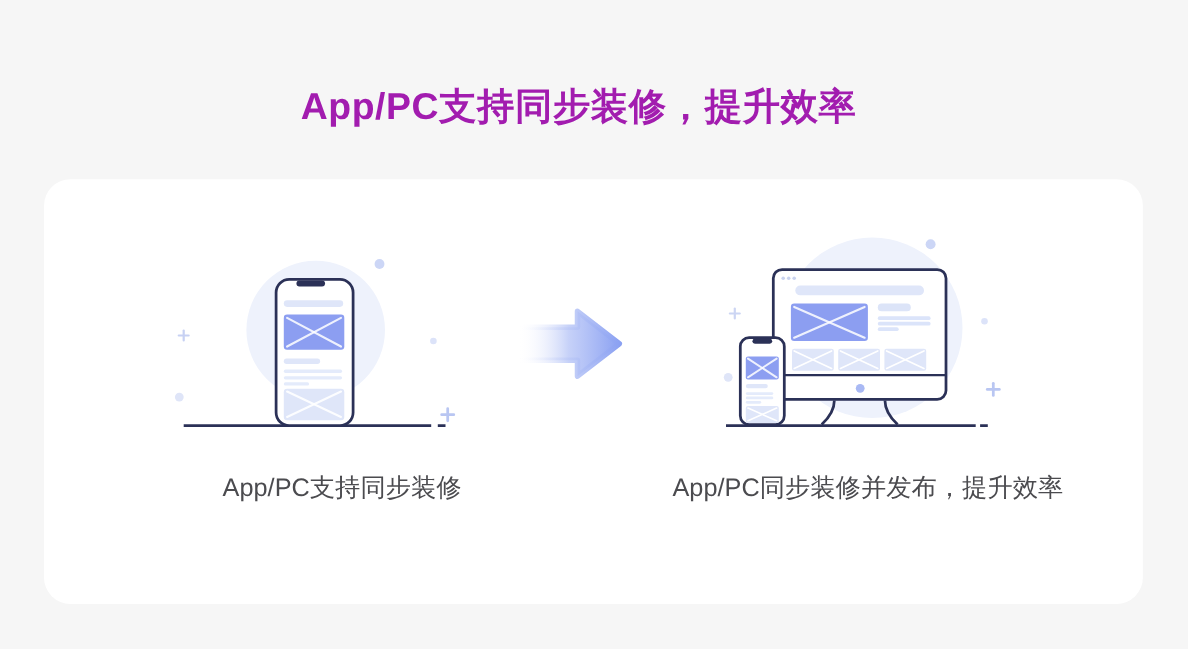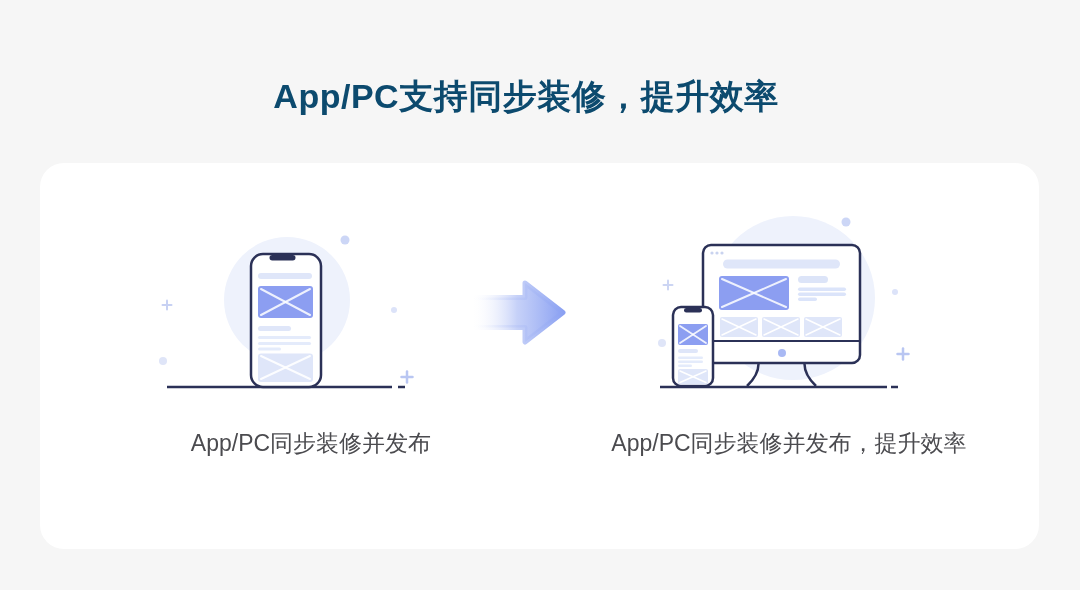--- a/index.html
+++ b/index.html
@@ -9,21 +9,21 @@
     font-family: "Liberation Sans", "DejaVu Sans", sans-serif;
     position: relative;
     overflow: hidden;
   }
   .page-title {
     position: absolute;
     top: 74px; left: 0; width: 1052px;
     text-align: center;
     font-size: 34px;
     font-weight: 600;
-    color: #0c4a6e;
+    color: #a21caf;
     letter-spacing: 0.5px;
   }
   .card {
     position: absolute;
     left: 40px; top: 163px;
     width: 999px; height: 386px;
     background: #ffffff;
     border-radius: 24px;
   }
   .illus { position: absolute; }
@@ -188,15 +188,15 @@
       <g>
         <rect x="68" y="166" width="30" height="15.5" rx="2" fill="#dfe6f9"></rect>
         <g stroke="#ffffff" stroke-width="1.5" stroke-linecap="round">
           <line x1="70" y1="168" x2="96" y2="179.5"></line>
             <line x1="96" y1="168" x2="70" y2="179.5"></line>
         </g>
       </g>
     </g>
   </svg>
 
-  <div class="caption caption-left">App/PC同步装修并发布</div>
+  <div class="caption caption-left">App/PC支持同步装修</div>
   <div class="caption caption-right">App/PC同步装修并发布，提升效率</div>
 </div>
 
 </body></html>

